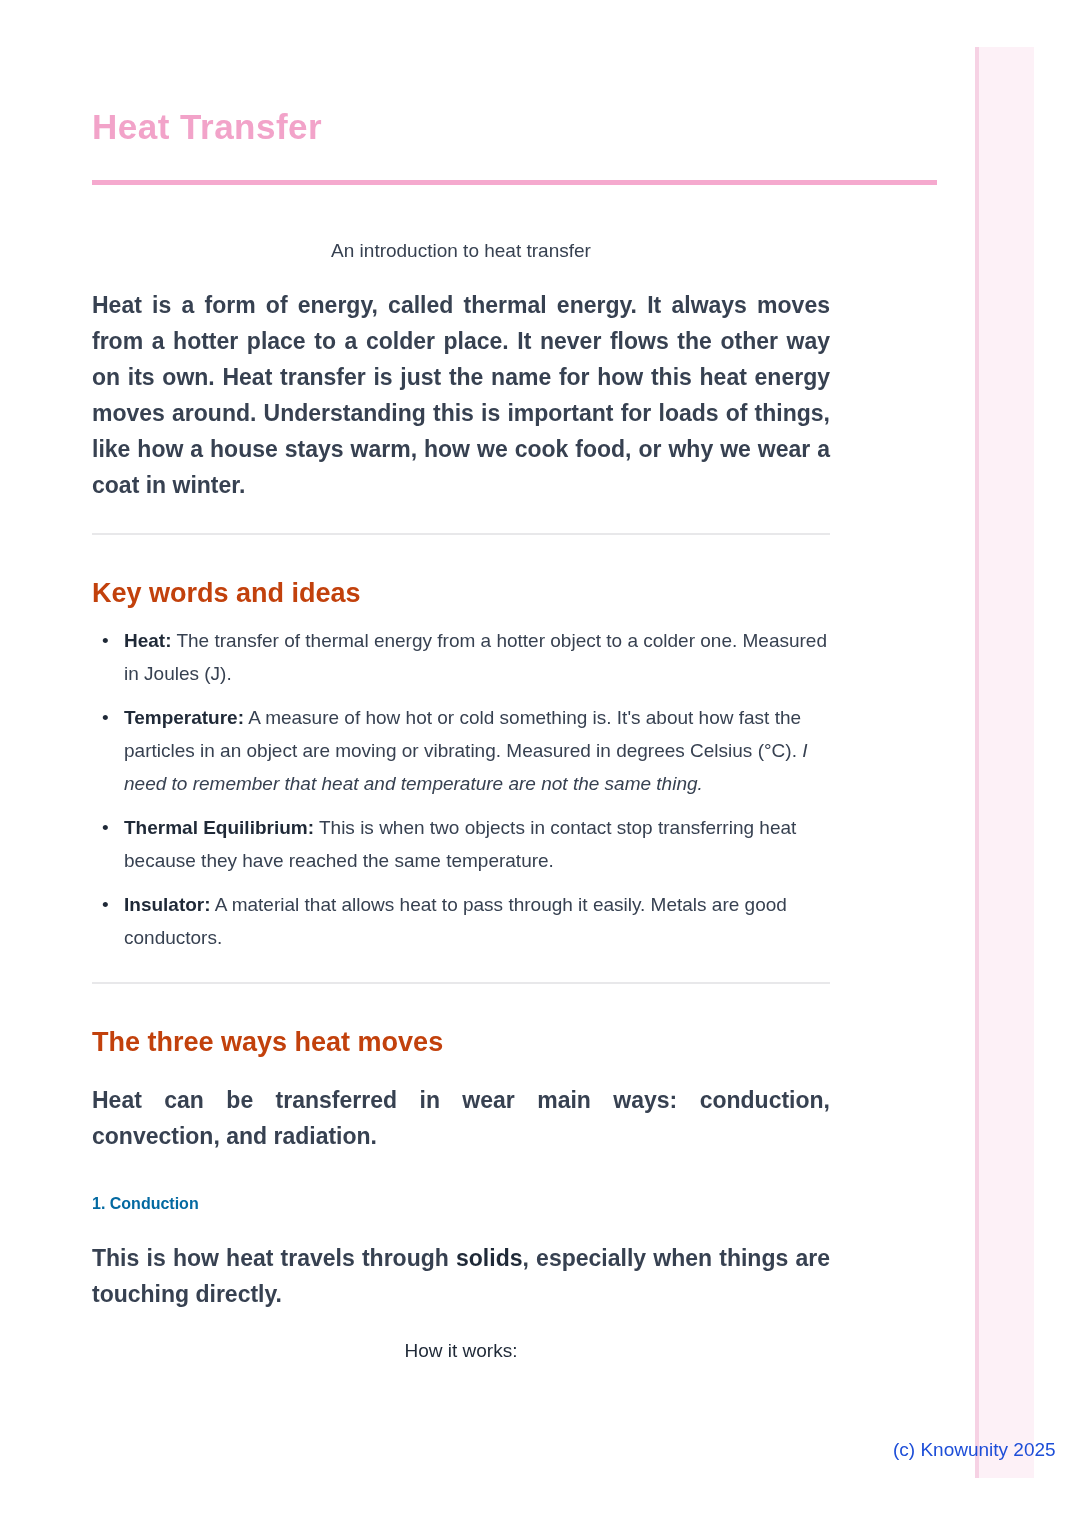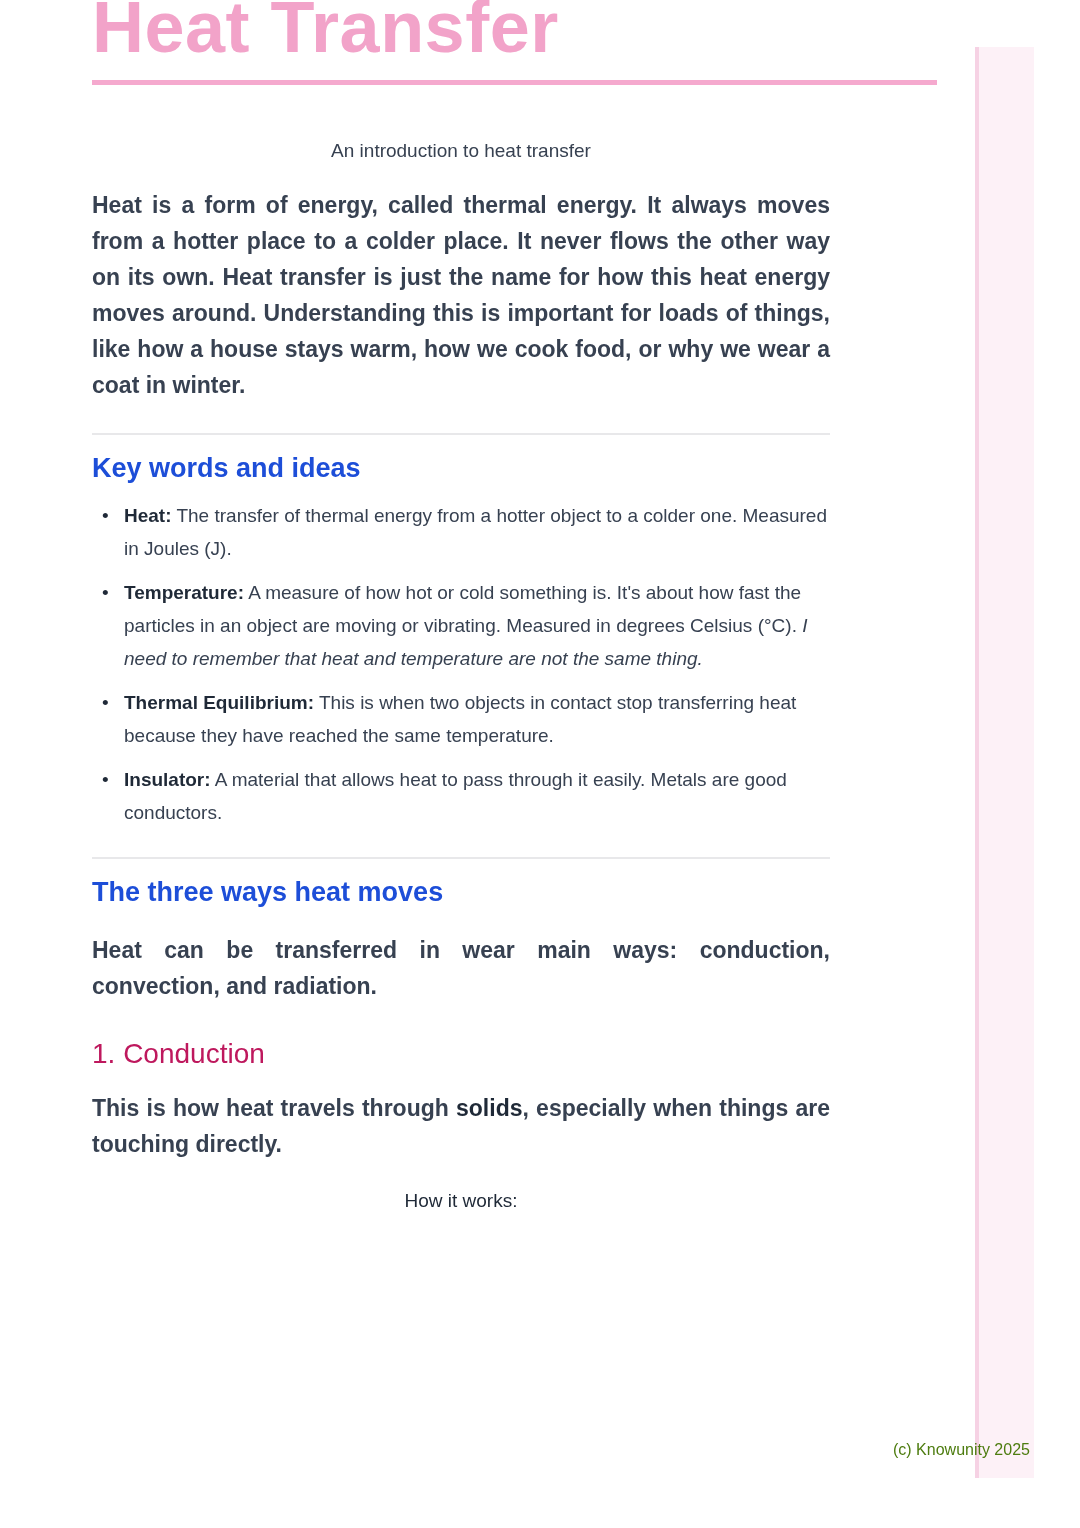--- a/index.html
+++ b/index.html
@@ -17,21 +17,22 @@
     position: absolute;
     left: 975px; top: 47px;
     width: 59px; height: 1431px;
     background: #fdf1f7;
     border-left: 4px solid #f6d2e4;
   }
 
   .content { position: absolute; left: 92px; top: 0; width: 845px; }
 
   .doc-title {
-    font-size: 72px; line-height: 54px;
+    margin-top: 100px;
+    font-size: 35px; line-height: 54px;
     font-weight: 800;
     letter-spacing: 0.5px;
     color: #f2a3c9;
   }
   .title-rule {
     margin-top: 26px;
     width: 845px; height: 5px;
     background: #f5a9ce;
     border: none;
   }
@@ -54,24 +55,24 @@
 
   .divider {
     margin-top: 30px;
     width: 738px; height: 2px;
     background: #e8e8ea;
     border: none;
   }
   .divider-2 { margin-top: 28px; }
 
   .section-heading {
-    margin-top: 18px;
+    margin-top: 43px;
     font-size: 27px; line-height: 30px;
     font-weight: 700;
-    color: #1d4ed8;
+    color: #c2410c;
   }
 
   .kw-list {
     margin-top: 16px;
     list-style: none;
     width: 738px;
   }
   .kw-list li {
     position: relative;
     padding-left: 32px;
@@ -85,36 +86,36 @@
     left: 10px; top: 0;
     color: #1f2937;
     font-size: 19px;
   }
   .kw-list li:last-child { margin-bottom: 0; }
 
   .ways-par { margin-top: 25px; }
 
   .sub-heading {
     margin-top: 36px;
-    font-size: 28px; line-height: 28px;
-    font-weight: 400;
-    color: #be185d;
+    font-size: 16px; line-height: 28px;
+    font-weight: 700;
+    color: #0369a1;
   }
 
   .how-works {
     margin-top: 25px;
     font-size: 19px; line-height: 28px;
     font-weight: 400;
   }
 
   .footer-credit {
     position: absolute;
     left: 893px; top: 1440px;
-    font-size: 16px; line-height: 20px;
-    color: #4d7c0f;
+    font-size: 19px; line-height: 20px;
+    color: #1d4ed8;
     white-space: nowrap;
   }
 </style>
 </head>
 <body>
 
 <div class="page">
 
   <div class="side-strip"></div>
 

